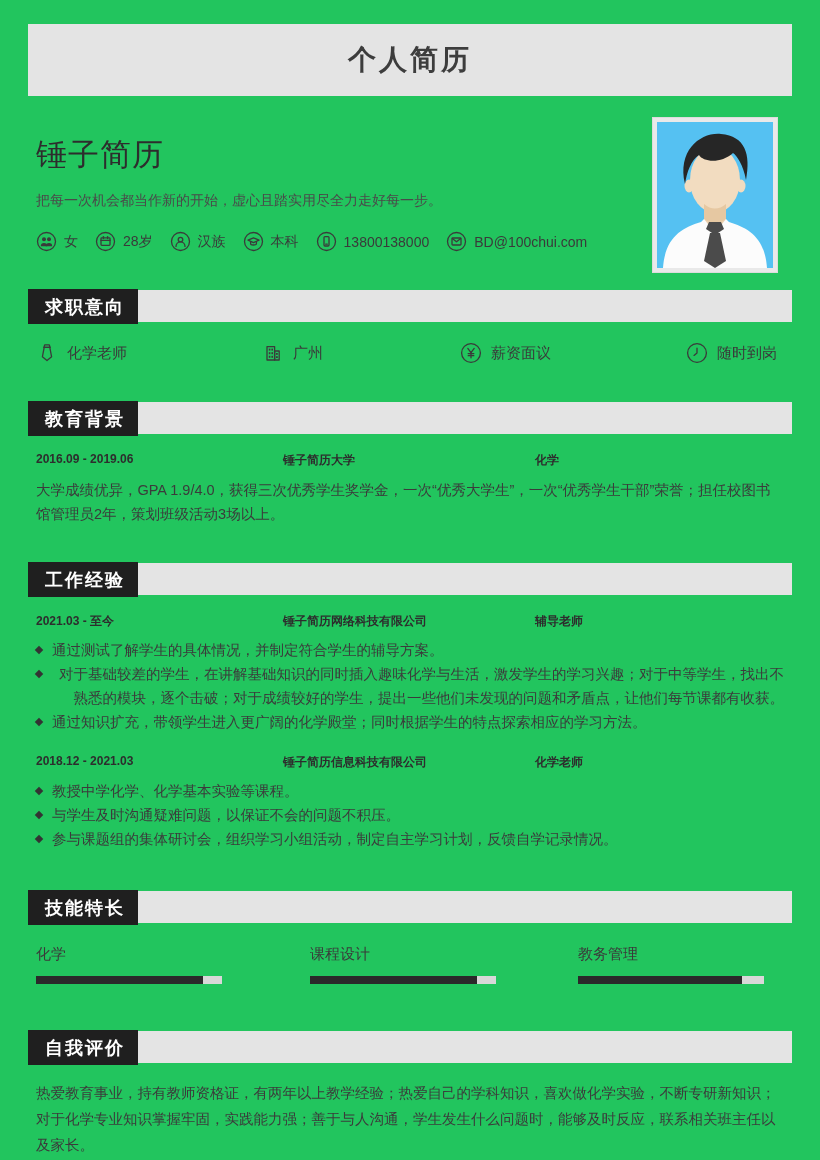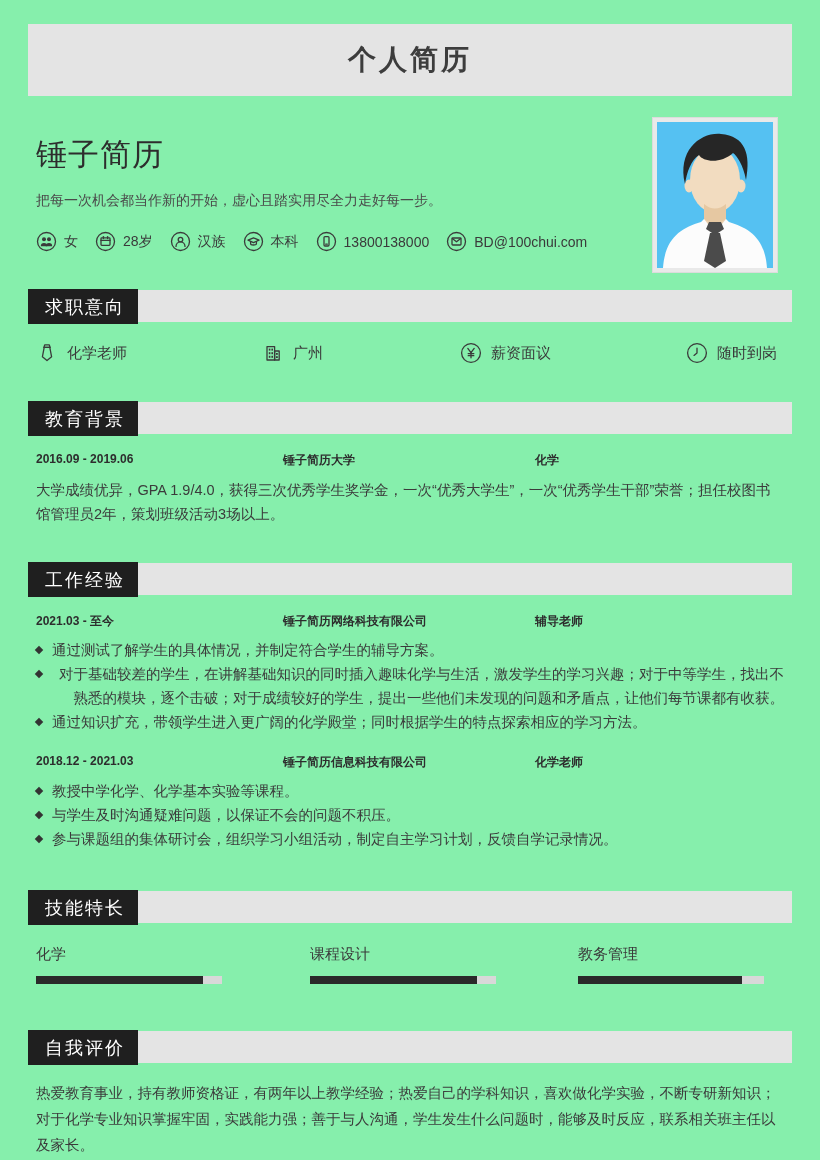--- a/index.html
+++ b/index.html
@@ -2,40 +2,40 @@
 <html style="--section-band: #e4e4e4; --section-label-bg: #1f1f1f; --skill-bar-fill: #2a2a2a; --skill-bar-track: #d8d8d8; --avatar-background: #55c1f2;"><head>
 <meta charset="utf-8">
 <style>
   :root{
     --section-band:#e4e4e4; --section-label-bg:#1f1f1f; --skill-bar-fill:#2a2a2a;
     --skill-bar-track:#d8d8d8; --avatar-background:#55c1f2;
   }
   *{box-sizing:border-box;}
   html,body{margin:0;padding:0;background:#fff;}
   body{font-family:"Liberation Sans","DejaVu Sans",sans-serif;color:#333;}
-  .page{position:relative;width:820px;height:1160px;background:#86efac;overflow:hidden;}
+  .page{position:relative;width:820px;height:1160px;background:#22c55e;overflow:hidden;}
 
   .title-band{margin:24px 28px 0;height:72px;background:var(--section-band);
     display:flex;align-items:center;justify-content:center;}
   .title-band span{font-size:28px;font-weight:bold;color:#3d3d3d;letter-spacing:3px;}
 
   .profile{margin:38px 36px 12px;}
   .profile h1{margin:0;font-size:31px;font-weight:400;color:#2d2d2d;letter-spacing:1px;}
   .motto{margin:16px 0 0;font-size:14px;color:#4a4a4a;}
   .info-row{margin-top:21px;display:flex;align-items:center;gap:17px;font-size:14px;color:#3a3a3a;}
   .info-item{display:flex;align-items:center;gap:7px;white-space:nowrap;}
   .info-item svg{display:block;}
 
   .avatar{position:absolute;left:653px;top:118px;width:124px;height:154px;
     background:#fff;border:4px solid #e9e9e9;box-shadow:0 0 0 1px #dcdcdc;}
   .avatar svg{display:block;width:116px;height:146px;}
 
   .sec-head{height:32px;margin:0 28px;background:var(--section-band);position:relative;}
   .sec-label{position:absolute;left:0;top:-1px;bottom:-2px;width:110px;background:var(--section-label-bg);
-    color:#fff;display:flex;align-items:center;padding-left:17px;font-size:18px;font-weight:normal;letter-spacing:2px;}
+    color:#fff;display:flex;align-items:center;padding-left:17px;font-size:18px;font-weight:bold;letter-spacing:2px;}
 
   .mt-head1{margin-top:38px;} .mt-head2{margin-top:38px;padding-left:16px;} .mt-head3{margin-top:37px;}
   .mt-head4{margin-top:40px;} .mt-head5{margin-top:47px;}
 
   .intent-row{margin:20px 36px 0;display:grid;grid-template-columns:226px 198px 226px 1fr;
     font-size:15px;color:#3a3a3a;}
   .intent-item{display:flex;align-items:center;gap:9px;}
   .intent-item svg{display:block;}
 
   .entry-row{margin:18px 36px 0;display:grid;grid-template-columns:247px 252px 1fr;

